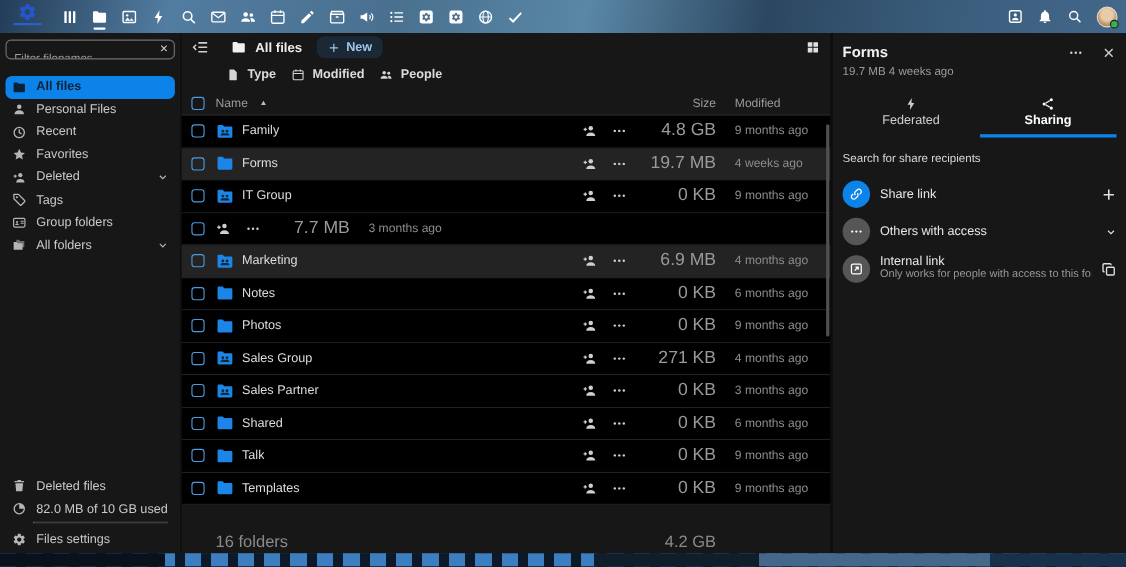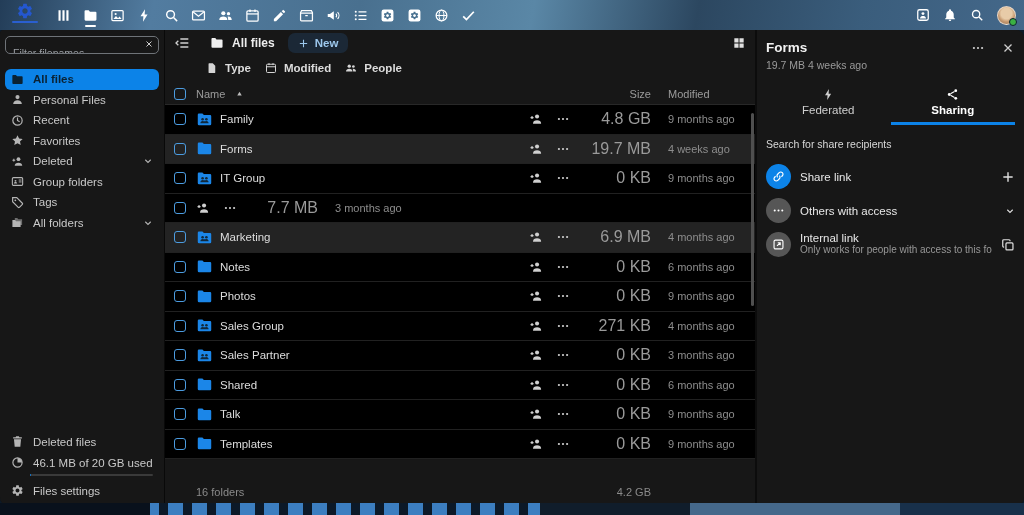--- a/index.html
+++ b/index.html
@@ -79,21 +79,21 @@
   .col-mod{ width:96px; flex:0 0 96px; padding-left:17px;}
   .gutter{ width:8px; flex:0 0 8px;}
   .rows{ flex:1 1 auto; overflow:hidden;}
   .frow{ height:29.5px; display:flex; align-items:center; border-bottom:1px solid #212121; background:#000000; cursor:pointer;}
   .frow.hl{ background:#232323; }
   .frow .ficon{ width:17px; height:17px; color:#1b86e8; flex:0 0 17px;}
   .frow .fname{ color:#dddddd; font-size:11.5px; overflow:hidden; white-space:nowrap;}
   .frow .aicon{ width:14px; height:14px; color:#cfcfcf;}
   .frow .col-size{ color:#9a9a9a; font-size:16px;}
   .frow .col-mod{ color:#8d8d8d; font-size:11px;}
-  .tfoot{ height:30px; display:flex; align-items:center; color:#8a8a8a; font-size:11px;}
+  .tfoot{ height:30px; display:flex; align-items:center; color:#8a8a8a; font-size:15px;}
   .vscroll{ position:absolute; right:1px; top:83px; width:3px; height:193px; background:#4f4f4f; border-radius:2px;}
   .hscroll{ position:absolute; left:2px; bottom:1px; width:262px; height:3px; background:#8b8b8b; border-radius:2px;}
   
   .panel{ width:267px; flex:0 0 267px; background:#171717; display:flex; flex-direction:column; padding:10px 9px 0 9px;}
   .panel-head{ display:flex; align-items:center;}
   .panel-title{ color:#f2f2f2; font-size:13.5px; font-weight:700;}
   .panel-head-icons{ margin-left:auto; display:flex; align-items:center; gap:16px; color:#cfcfcf;}
   .panel-head-icons .phicon{ width:14px; height:14px; cursor:pointer;}
   .panel-sub{ color:#9a9a9a; font-size:10.5px; margin-top:4px;}
   .tabs{ display:flex; margin-top:13px;}
@@ -315,36 +315,36 @@
           <span>Deleted</span>
           <span class="chev">
             <svg viewBox="0 0 24 24" fill="currentColor">
               <path d="M5.5 9l6.5 6.5L18.5 9" stroke="currentColor" stroke-width="2.6" fill="none"></path>
             </svg>
           </span>
         </li>
         <li class="nav-item">
           <span class="nicon">
             <svg viewBox="0 0 24 24" fill="currentColor">
+              <path d="M3 3h7.6L21 13.4a1.5 1.5 0 0 1 0 2.1l-5.5 5.5a1.5 1.5 0 0 1-2.1 0L3 10.6z" fill="none" stroke="currentColor" stroke-width="2.1"></path>
+              <circle cx="8" cy="8" r="1.7"></circle>
+            </svg>
+          </span>
+          <span>Tags</span>
+        </li>
+        <li class="nav-item">
+          <span class="nicon">
+            <svg viewBox="0 0 24 24" fill="currentColor">
               <rect x="2.5" y="4.8" width="19" height="14.4" rx="2" fill="none" stroke="currentColor" stroke-width="2"></rect>
               <circle cx="8.3" cy="10.8" r="1.8"></circle>
               <path d="M5.2 15.6c.4-1.8 1.8-2.5 3.1-2.5s2.7.7 3.1 2.5z"></path>
               <path d="M14.3 9.3h5.2M14.3 12.8h5.2" stroke="currentColor" stroke-width="1.7" fill="none"></path>
             </svg>
           </span>
           <span>Group folders</span>
-        </li>
-        <li class="nav-item">
-          <span class="nicon">
-            <svg viewBox="0 0 24 24" fill="currentColor">
-              <path d="M3 3h7.6L21 13.4a1.5 1.5 0 0 1 0 2.1l-5.5 5.5a1.5 1.5 0 0 1-2.1 0L3 10.6z" fill="none" stroke="currentColor" stroke-width="2.1"></path>
-              <circle cx="8" cy="8" r="1.7"></circle>
-            </svg>
-          </span>
-          <span>Tags</span>
         </li>
         <li class="nav-item">
           <span class="nicon">
             <svg viewBox="0 0 24 24" fill="currentColor">
               <path d="M7 3.8h4.6l1.8 2h7.1v10.6H7z" opacity="0.55"></path>
               <path d="M2.6 7.4h4.9l1.9 2.1h8.3v10.7H2.6z"></path>
             </svg>
           </span>
           <span>All folders</span>
           <span class="chev">
@@ -363,21 +363,21 @@
           </span>
         <span>Deleted files</span>
       </div>
       <div class="nav-item">
         <span class="nicon">
             <svg viewBox="0 0 24 24">
               <circle cx="12" cy="12" r="8.5" fill="none" stroke="currentColor" stroke-width="2.2"></circle>
               <path d="M12 3.5A8.5 8.5 0 0 1 20.5 12H12z" fill="currentColor"></path>
             </svg>
           </span>
-        <span>46.1 MB of 20 GB used</span>
+        <span>82.0 MB of 10 GB used</span>
       </div>
       <div class="quota-bar">
           <span class="quota-fill" id="quota-fill" style="width: 1%;"></span>
         </div>
       <div class="nav-item">
         <span class="nicon">
             <svg viewBox="0 0 24 24" fill="currentColor">
               <path d="M19.14 12.94c.04-.3.06-.61.06-.94 0-.32-.02-.64-.07-.94l2.03-1.58c.18-.14.23-.41.12-.61l-1.92-3.32c-.12-.22-.37-.29-.59-.22l-2.39.96c-.5-.38-1.03-.7-1.62-.94l-.36-2.54c-.04-.24-.24-.41-.48-.41h-3.84c-.24 0-.43.17-.47.41l-.36 2.54c-.59.24-1.13.57-1.62.94l-2.39-.96c-.22-.08-.47 0-.59.22L2.74 8.87c-.12.21-.08.47.12.61l2.03 1.58c-.05.3-.09.63-.09.94s.02.64.07.94l-2.03 1.58c-.18.14-.23.41-.12.61l1.92 3.32c.12.22.37.29.59.22l2.39-.96c.5.38 1.03.7 1.62.94l.36 2.54c.05.24.24.41.48.41h3.84c.24 0 .44-.17.47-.41l.36-2.54c.59-.24 1.13-.56 1.62-.94l2.39.96c.22.08.47 0 .59-.22l1.92-3.32c.12-.22.07-.47-.12-.61zM12 15.6c-1.98 0-3.6-1.62-3.6-3.6s1.62-3.6 3.6-3.6 3.6 1.62 3.6 3.6-1.62 3.6-3.6 3.6z"></path>
             </svg>
           </span>

